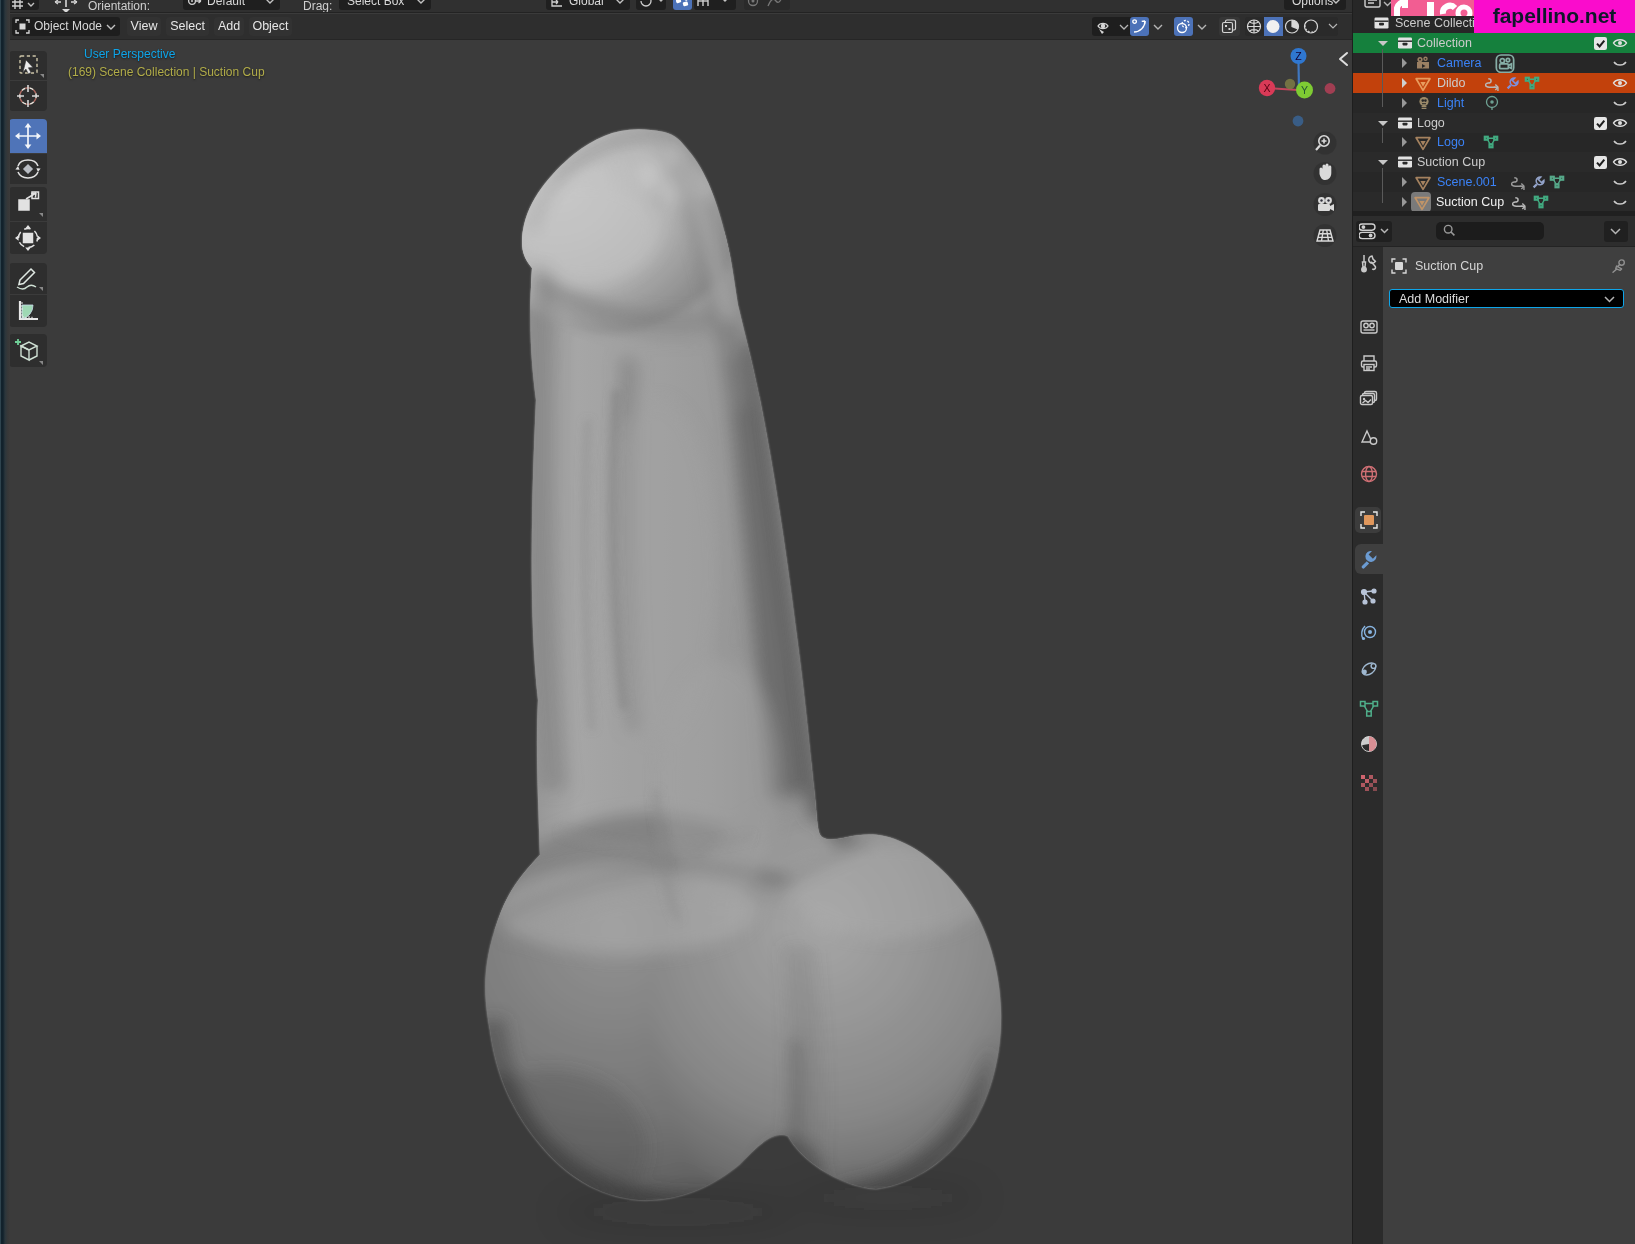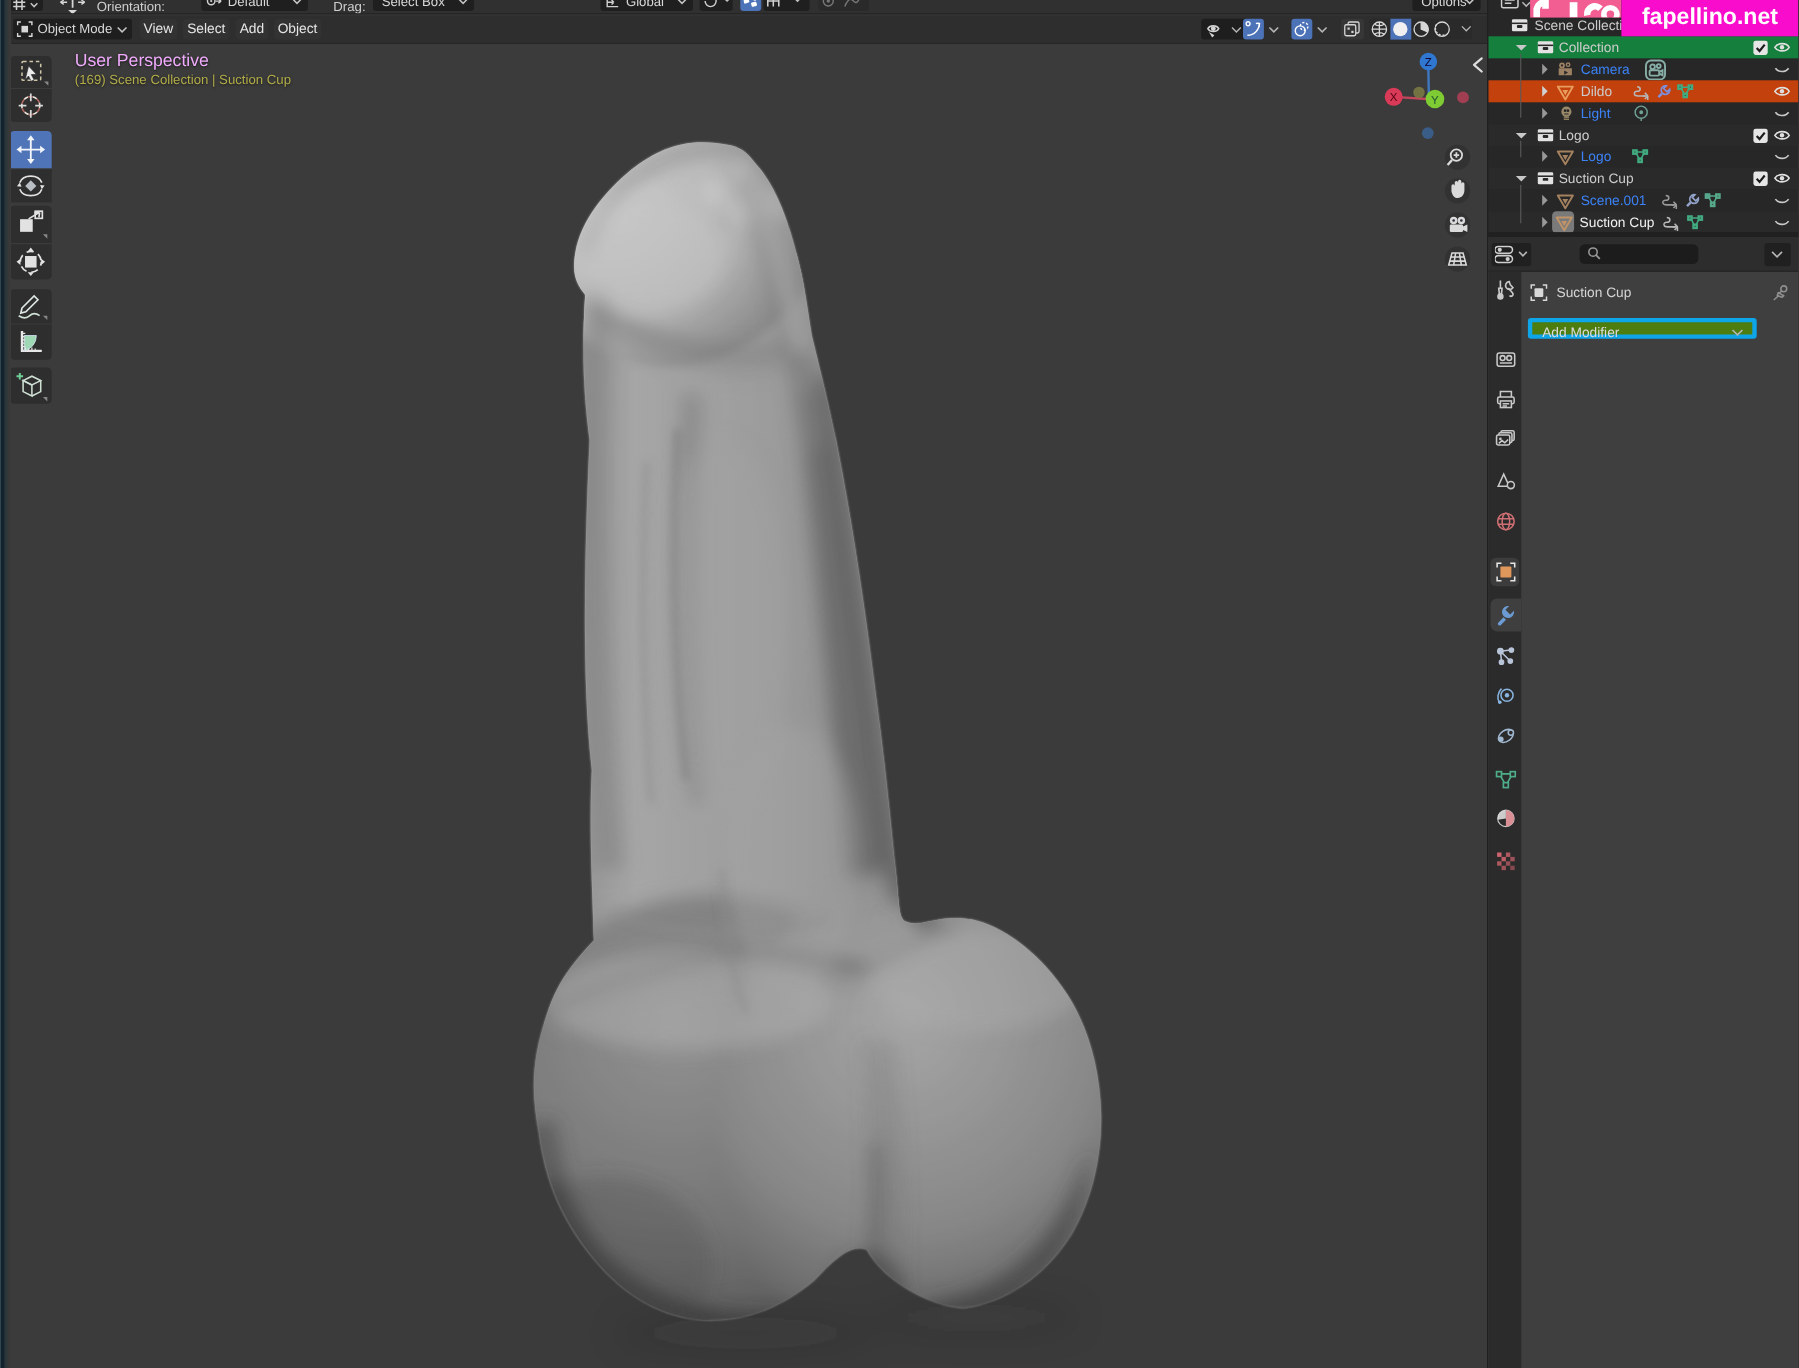--- a/index.html
+++ b/index.html
@@ -19,23 +19,23 @@
 #rpanel{left:1352px;top:0;width:283px;height:1244px;background:#272727;z-index:6;border-left:1px solid #1e1e1e}
 #outl{position:absolute;left:0;top:0;width:283px;height:216px;background:#272727;overflow:hidden}
 .orow{position:absolute;left:0;width:283px;height:20px}
 .otxt{position:absolute;top:3px;font-size:12.5px;color:#cccccc}
 .odim{color:#3b82f6}
 #props{position:absolute;left:0;top:216px;width:283px;height:1028px;background:#3f3f3f}
 #ptabs{position:absolute;left:0;top:31px;width:30px;height:997px;background:#2b2b2b}
 #phead{position:absolute;left:0;top:0;width:283px;height:31px;background:#2d2d2d;border-bottom:1px solid #232323}
 
 #wm1{left:1391px;top:0;width:83px;height:16px;background:#f25d92;z-index:9;overflow:hidden}
-#wm2{left:1474px;top:0;width:161px;height:33px;background:#fa0ccc;z-index:9;color:#ffffff;font-weight:bold;font-size:21px;text-align:center;line-height:31px;letter-spacing:0px}
-
-#vptext1{left:68px;top:47px;color:#f0abfc;font-size:16px;z-index:3;text-shadow:0 1px 2px rgba(0,0,0,.6)}
+#wm2{left:1474px;top:0;width:161px;height:33px;background:#fa0ccc;z-index:9;color:#0f172a;font-weight:bold;font-size:21px;text-align:center;line-height:31px;letter-spacing:0px}
+
+#vptext1{left:84px;top:47px;color:#0ea5e9;font-size:12px;z-index:3;text-shadow:0 1px 2px rgba(0,0,0,.6)}
 #vptext2{left:68px;top:65px;color:#b2ad49;font-size:12px;z-index:3;text-shadow:0 1px 2px rgba(0,0,0,.6)}
 svg{display:block}
 </style></head>
 <body>
 <div id="page">
 
   <svg id="model" class="abs" style="left:420px;top:90px;z-index:1" width="640" height="1154" viewBox="0 0 640 1154">
     <defs>
       <filter id="b1" x="-20%" y="-20%" width="140%" height="140%">
           <feGaussianBlur stdDeviation="1.1"></feGaussianBlur>
@@ -852,21 +852,21 @@
               </g>
             </svg>
         </div>
         <div style="position:absolute;left:62px;top:43px;font-size:12.5px;color:#d5d5d5">Suction Cup</div>
         <svg width="16" height="16" viewBox="0 0 16 16" style="position:absolute;left:258px;top:42px">
             <g stroke="#909090" stroke-width="1.4" fill="none" stroke-linecap="round">
               <circle cx="10.6" cy="4.6" r="2.7"></circle>
               <path d="M8.7 6.5 l-2.2 2.2 M5.6 8 l5 2.9 -1.4 1.4 -4.5 -1.6 z M5.9 10.9 l-3.9 3.4" stroke-linejoin="round"></path>
             </g>
           </svg>
-        <div style="position:absolute;left:36px;top:73px;width:208px;height:19px;background:#4d7c0f;border:4px solid #0ea5e9;border-radius:3px">
+        <div style="position:absolute;left:36px;top:73px;width:235px;height:19px;background:#000000;border:1px solid #0ea5e9;border-radius:3px">
           <div style="position:absolute;left:9px;top:2px;font-size:12.5px;color:#dcdcdc">Add Modifier</div>
           <svg width="11" height="8" viewBox="0 0 11 8" style="position:absolute;right:8px;top:6px">
               <path d="M1 1 l4.5 4.5 L10 1" stroke="#b5b5b5" stroke-width="1.5" fill="none"></path>
             </svg>
         </div>
       </div>
     </div>
   </div>
   <div id="wm1" class="abs">
       <svg width="83" height="16" viewBox="0 0 83 16">

